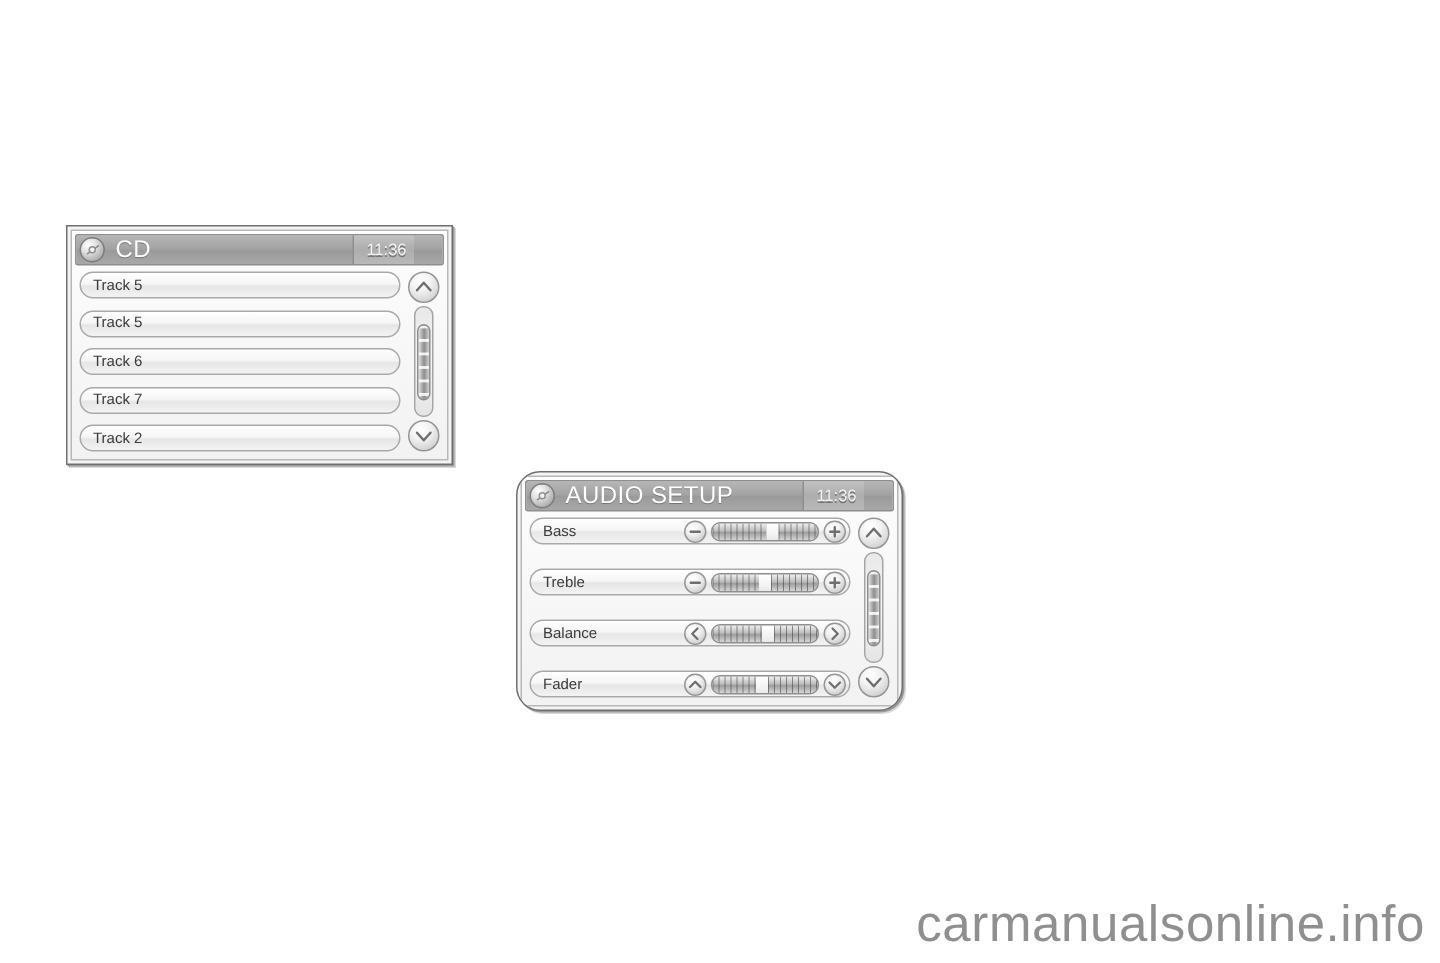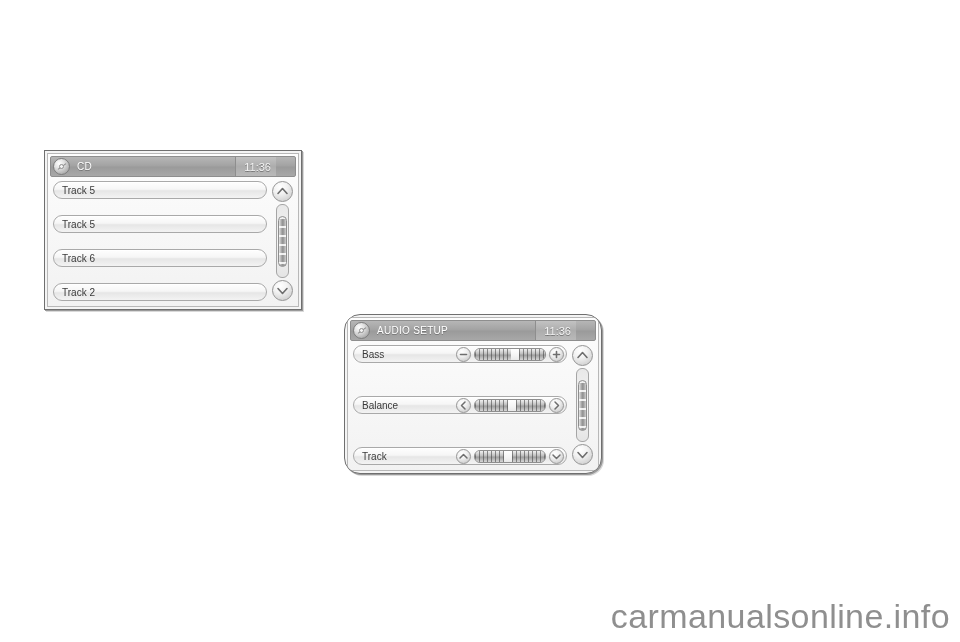--- a/index.html
+++ b/index.html
@@ -79,21 +79,21 @@
   }
   .titlebar-icon .disc-slash {
     position: absolute;
     left: 3px; top: 7px;
     width: 10px; height: 1px;
     background: #8a8a8a;
     transform: rotate(-36deg);
   }
   .titlebar-title {
     margin-left: 7px;
-    font-size: 10px;
+    font-size: 16px;
     color: #ffffff;
     letter-spacing: 0.3px;
     text-shadow: 0 1px 0 #767676;
     white-space: nowrap;
     flex: 1 1 auto;
   }
   .titlebar-time {
     font-size: 11px;
     color: #f2f2f2;
     text-shadow: 0 1px 0 #767676;
@@ -266,20 +266,23 @@
         <div class="row-pill">
           <span class="row-label">Track 5</span>
         </div>
         <div class="row-pill">
           <span class="row-label">Track 5</span>
         </div>
         <div class="row-pill">
           <span class="row-label">Track 6</span>
         </div>
         <div class="row-pill">
+          <span class="row-label">Track 7</span>
+        </div>
+        <div class="row-pill">
           <span class="row-label">Track 2</span>
         </div>
 
       </div>
 
       <div class="scrollbar">
         <div class="scroll-btn">
           <svg width="19" height="19" viewBox="0 0 19 19">
             <path d="M5 11.5 L9.5 6.5 L14 11.5" fill="none" stroke="#6e6e6e" stroke-width="1.6" stroke-linecap="round" stroke-linejoin="round"></path>
           </svg>
@@ -328,20 +331,40 @@
               <span class="seg-fill" style="width: 37%;"></span>
             </span>
             <span class="round-btn">
               <svg width="13" height="13" viewBox="0 0 13 13">
                 <path d="M3.5 6.5 H9.5 M6.5 3.5 V9.5" stroke="#6e6e6e" stroke-width="1.6" stroke-linecap="round"></path>
               </svg>
             </span>
           </span>
         </div>
 
+        <div class="row-pill audio">
+          <span class="row-label">Treble</span>
+          <span class="audio-controls">
+            <span class="round-btn">
+              <svg width="13" height="13" viewBox="0 0 13 13">
+                <path d="M3.5 6.5 H9.5" stroke="#6e6e6e" stroke-width="1.6" stroke-linecap="round"></path>
+              </svg>
+            </span>
+            <span class="seg-slider">
+              <span class="seg-fill" style="width: 44%;"></span>
+              <span class="seg-gap" style="width: 12%;"></span>
+              <span class="seg-fill" style="width: 44%;"></span>
+            </span>
+            <span class="round-btn">
+              <svg width="13" height="13" viewBox="0 0 13 13">
+                <path d="M3.5 6.5 H9.5 M6.5 3.5 V9.5" stroke="#6e6e6e" stroke-width="1.6" stroke-linecap="round"></path>
+              </svg>
+            </span>
+          </span>
+        </div>
 
         <div class="row-pill audio">
           <span class="row-label">Balance</span>
           <span class="audio-controls">
             <span class="round-btn">
               <svg width="13" height="13" viewBox="0 0 13 13">
                 <path d="M8 3 L4.5 6.5 L8 10" fill="none" stroke="#6e6e6e" stroke-width="1.5" stroke-linecap="round" stroke-linejoin="round"></path>
               </svg>
             </span>
             <span class="seg-slider">
@@ -351,21 +374,21 @@
             </span>
             <span class="round-btn">
               <svg width="13" height="13" viewBox="0 0 13 13">
                 <path d="M5 3 L8.5 6.5 L5 10" fill="none" stroke="#6e6e6e" stroke-width="1.5" stroke-linecap="round" stroke-linejoin="round"></path>
               </svg>
             </span>
           </span>
         </div>
 
         <div class="row-pill audio">
-          <span class="row-label">Track</span>
+          <span class="row-label">Fader</span>
           <span class="audio-controls">
             <span class="round-btn">
               <svg width="13" height="13" viewBox="0 0 13 13">
                 <path d="M3 8 L6.5 4.5 L10 8" fill="none" stroke="#6e6e6e" stroke-width="1.5" stroke-linecap="round" stroke-linejoin="round"></path>
               </svg>
             </span>
             <span class="seg-slider">
               <span class="seg-fill" style="width: 41%;"></span>
               <span class="seg-gap" style="width: 12%;"></span>
               <span class="seg-fill" style="width: 47%;"></span>

